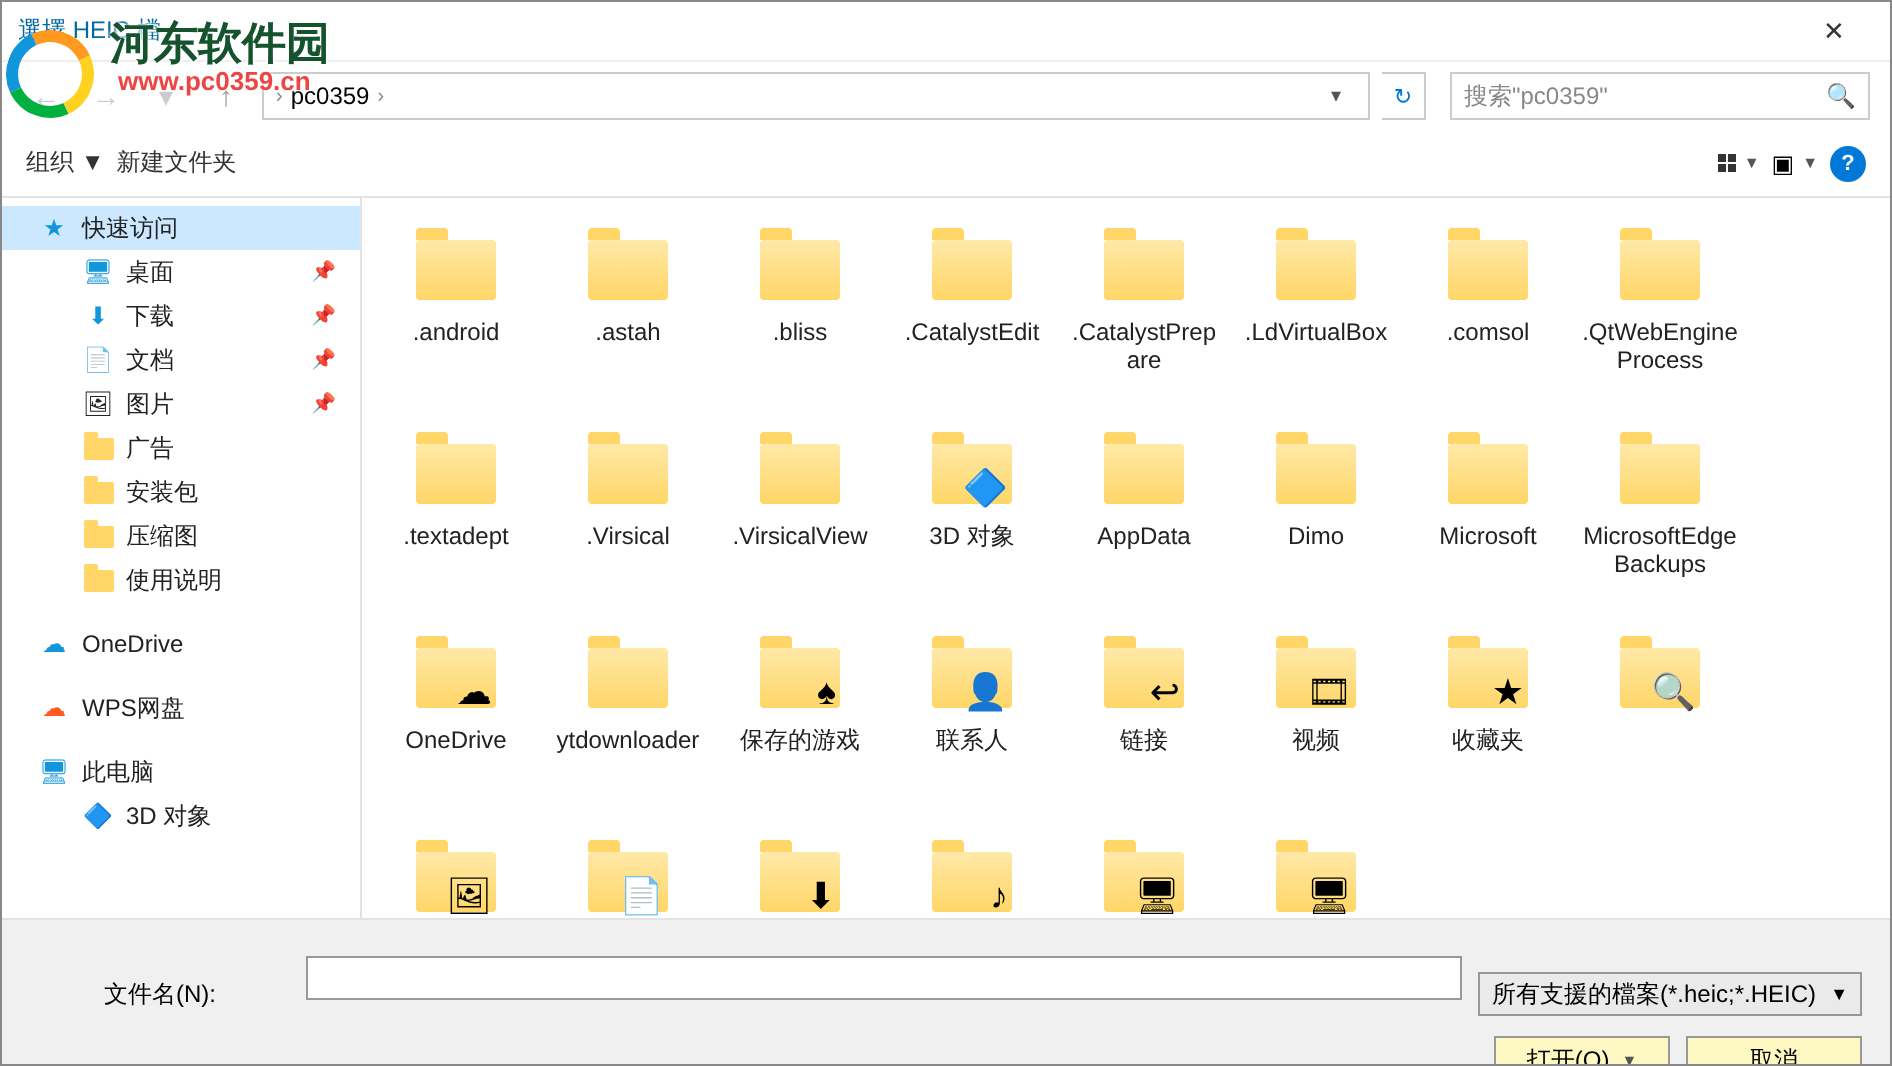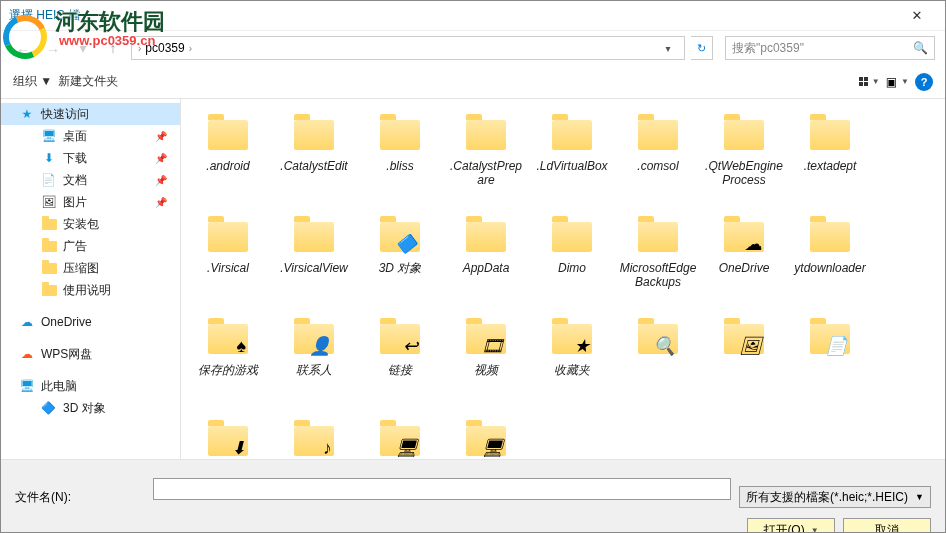--- a/index.html
+++ b/index.html
@@ -27,30 +27,30 @@
 .body-area { display: flex; height: 360px; }
 .sidebar { width: 180px; border-right: 1px solid #e3e3e3; overflow: hidden; padding: 4px 0; background: #fff; }
 .s-item { height: 22px; display: flex; align-items: center; padding-left: 18px; gap: 6px; font-size: 12px; color: #222; white-space: nowrap; }
 .s-item.sel { background: #cce8ff; }
 .s-item.indent { padding-left: 40px; }
 .s-icon { width: 16px; height: 16px; display: inline-flex; align-items: center; justify-content: center; font-size: 12px; }
 .pin { color: #7a7a7a; font-size: 10px; margin-left: auto; margin-right: 12px; }
 .folder-ico { width: 15px; height: 11px; background: #ffd667; border-radius: 1px; position: relative; }
 .folder-ico::before { content:''; position:absolute; top:-3px; left:0; width:7px; height:3px; background:#ffd667; border-radius:1px 1px 0 0; }
 .main { flex: 1; overflow: auto; padding: 12px 6px; }
-.grid { display: flex; flex-wrap: wrap; gap: 2px 4px; font-style: italic; }
+.grid { display: flex; flex-wrap: wrap; gap: 2px 4px; }
 .item { width: 82px; height: 100px; display: flex; flex-direction: column; align-items: center; text-align: center; padding-top: 4px; }
 .item .ic { width: 44px; height: 40px; display: flex; align-items: center; justify-content: center; position: relative; }
 .item .lbl { font-size: 12px; color: #222; margin-top: 4px; word-break: break-word; line-height: 1.2; padding: 0 2px; }
 .big-folder { width: 40px; height: 30px; background: linear-gradient(#ffe9a8,#ffd667); border-radius: 2px; position: relative; }
 .big-folder::before { content:''; position:absolute; top:-6px; left:0; width:16px; height:6px; background:#ffd667; border-radius:2px 2px 0 0; }
 .overlay { position:absolute; bottom:2px; right:4px; font-size:18px; }
 .footer { height: 74px; border-top: 1px solid #e3e3e3; background: #f0f0f0; padding: 10px 14px; display:flex; flex-direction:column; gap:10px; }
 .fn-row { display: flex; align-items: center; gap: 8px; }
-.fn-label { width: 130px; text-align: left; font-size: 12px; margin-top: 16px; }
+.fn-label { width: 130px; text-align: center; font-size: 12px; margin-top: 16px; }
 .fn-input { flex: 1; height: 22px; border: 1px solid #999; background: #fff; padding: 0 4px; }
 .ft-select { width: 192px; height: 22px; border: 1px solid #999; background: #eaeaea; display: flex; align-items: center; padding: 0 6px; font-size: 12px; justify-content: space-between; margin-top: 16px; }
 .btn-row { display: flex; justify-content: flex-end; gap: 8px; }
 .btn { width: 88px; height: 24px; border: 1px solid #999; background: #fef9c3; display: flex; align-items: center; justify-content: center; font-size: 12px; }
 .btn .dd { font-size: 8px; margin-left: 6px; color: #555; }
 .watermark { position: absolute; top: 0; left: 0; pointer-events:none; }
 .wm-logo { position:absolute; top:6px; left:-4px; width:60px; height:60px; }
 .wm-ring { position:absolute; top:8px; left:6px; width:44px; height:44px; border:6px solid transparent; border-top-color:#ff9a1f; border-left-color:#1296db; border-bottom-color:#00b140; border-right-color:#ffd21f; border-radius:50%; transform:rotate(20deg);}
 .wm-text { position:absolute; top:6px; left:54px; font-size:22px; font-weight:bold; color:#14532d; text-shadow:0 0 2px #fff,0 0 2px #fff; white-space:nowrap; }
 .wm-url { position:absolute; top:32px; left:58px; font-size:13px; font-weight:bold; color:#ef4444; text-shadow:0 0 2px #fff; }
@@ -126,27 +126,27 @@
       </div>
     <div class="s-item indent">
         <span class="s-icon">🖼</span>
         <span>图片</span>
         <span class="pin">📌</span>
       </div>
     <div class="s-item indent">
         <span class="s-icon">
           <span class="folder-ico"></span>
         </span>
-        <span>安装包</span>
+        <span>广告</span>
       </div>
     <div class="s-item indent">
         <span class="s-icon">
           <span class="folder-ico"></span>
         </span>
-        <span>广告</span>
+        <span>安装包</span>
       </div>
     <div class="s-item indent">
         <span class="s-icon">
           <span class="folder-ico"></span>
         </span>
         <span>压缩图</span>
       </div>
     <div class="s-item indent">
         <span class="s-icon">
           <span class="folder-ico"></span>
@@ -179,32 +179,38 @@
         <div class="item">
           <div class="ic">
             <div class="big-folder"></div>
           </div>
           <div class="lbl">.android</div>
         </div>
         <div class="item">
           <div class="ic">
             <div class="big-folder"></div>
           </div>
+          <div class="lbl">.astah</div>
+        </div>
+        <div class="item">
+          <div class="ic">
+            <div class="big-folder"></div>
+          </div>
+          <div class="lbl">.bliss</div>
+        </div>
+        <div class="item">
+          <div class="ic">
+            <div class="big-folder"></div>
+          </div>
           <div class="lbl">.CatalystEdit</div>
         </div>
         <div class="item">
           <div class="ic">
             <div class="big-folder"></div>
           </div>
-          <div class="lbl">.bliss</div>
-        </div>
-        <div class="item">
-          <div class="ic">
-            <div class="big-folder"></div>
-          </div>
           <div class="lbl">.CatalystPrepare</div>
         </div>
         <div class="item">
           <div class="ic">
             <div class="big-folder"></div>
           </div>
           <div class="lbl">.LdVirtualBox</div>
         </div>
         <div class="item">
           <div class="ic">
@@ -247,20 +253,26 @@
           <div class="ic">
             <div class="big-folder"></div>
           </div>
           <div class="lbl">AppData</div>
         </div>
         <div class="item">
           <div class="ic">
             <div class="big-folder"></div>
           </div>
           <div class="lbl">Dimo</div>
+        </div>
+        <div class="item">
+          <div class="ic">
+            <div class="big-folder"></div>
+          </div>
+          <div class="lbl">Microsoft</div>
         </div>
         <div class="item">
           <div class="ic">
             <div class="big-folder"></div>
           </div>
           <div class="lbl">MicrosoftEdgeBackups</div>
         </div>
         <div class="item">
           <div class="ic">
             <div class="big-folder"></div>

